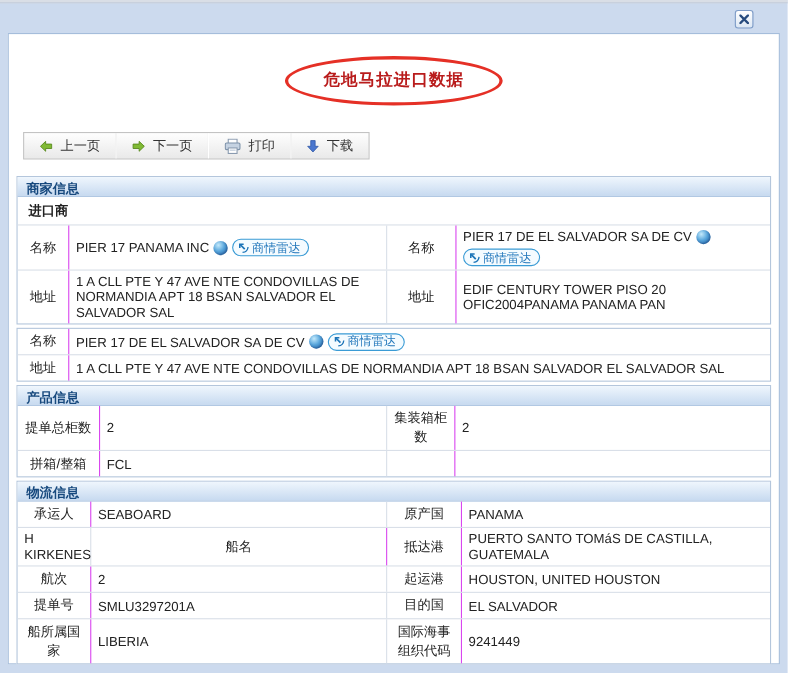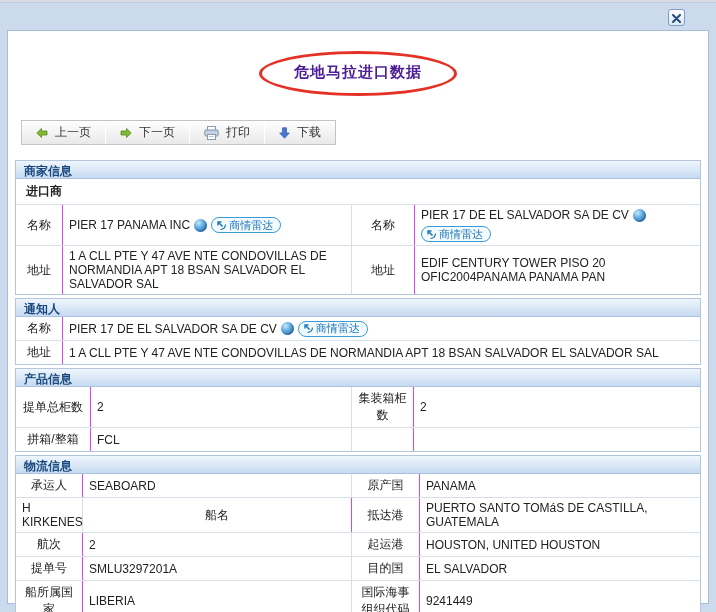--- a/index.html
+++ b/index.html
@@ -23,21 +23,21 @@
     position:absolute; top:30px; left:7px; right:7px; bottom:8px;
     background:#ffffff; border:1px solid #a5bddb;
     padding:18px 7px 0 7px;
   }
   .title-wrap { text-align:center; margin-top:2px; }
   .title-ellipse {
     display:inline-block;
     border:3px solid #e53026; border-radius:50%;
     padding:9px 32px 11px 32px;
   }
-  .page-title { font-size:15px; font-weight:bold; color:#4c1d95; letter-spacing:1px; }
+  .page-title { font-size:15px; font-weight:bold; color:#b91c1c; letter-spacing:1px; }
   .toolbar {
     display:inline-flex; align-items:stretch;
     margin:24px 0 0 6px; height:25px;
     border:1px solid #c3c3c3; background:linear-gradient(#fefefe,#e9e9e9);
   }
   .tb-btn {
     display:flex; align-items:center; gap:7px;
     padding:0 14px; font-size:12px; color:#333; cursor:pointer;font-family:Liberation Mono, monospace;
   }
   .tb-sep { width:1px; background:#d5d5d5; border-right:1px solid #ffffff; }
@@ -173,21 +173,20 @@
       </div>
       <div class="row g-merchant">
         <div class="cell lbl">地址</div>
         <div class="cell mid-split">1 A CLL PTE Y 47 AVE NTE CONDOVILLAS DE NORMANDIA APT 18 BSAN SALVADOR EL SALVADOR SAL</div>
         <div class="cell lbl">地址</div>
         <div class="cell">EDIF CENTURY TOWER PISO 20 OFIC2004PANAMA PANAMA PAN</div>
       </div>
     </div>
 
     <div class="section">
-      <div class="sec-header">通知人</div>
       <div class="row g-merchant">
         <div class="cell lbl">名称</div>
         <div class="cell" style="grid-column:2 / span 3;">
           <span>PIER 17 DE EL SALVADOR SA DE CV</span>
           <span class="globe"></span>
           <span class="radar-badge">
             <svg width="11" height="11" viewBox="0 0 11 11">
                 <path d="M2 5.5 L2 2 L5.5 2" stroke="#1b74b8" stroke-width="1.4" fill="none"></path>
                 <path d="M2.5 2.5 L6.5 6.5" stroke="#1b74b8" stroke-width="1.6"></path>
                 <path d="M9.5 4.5 A5.5 5.5 0 0 1 4.5 9.5" stroke="#1b74b8" stroke-width="1.2" fill="none"></path>

